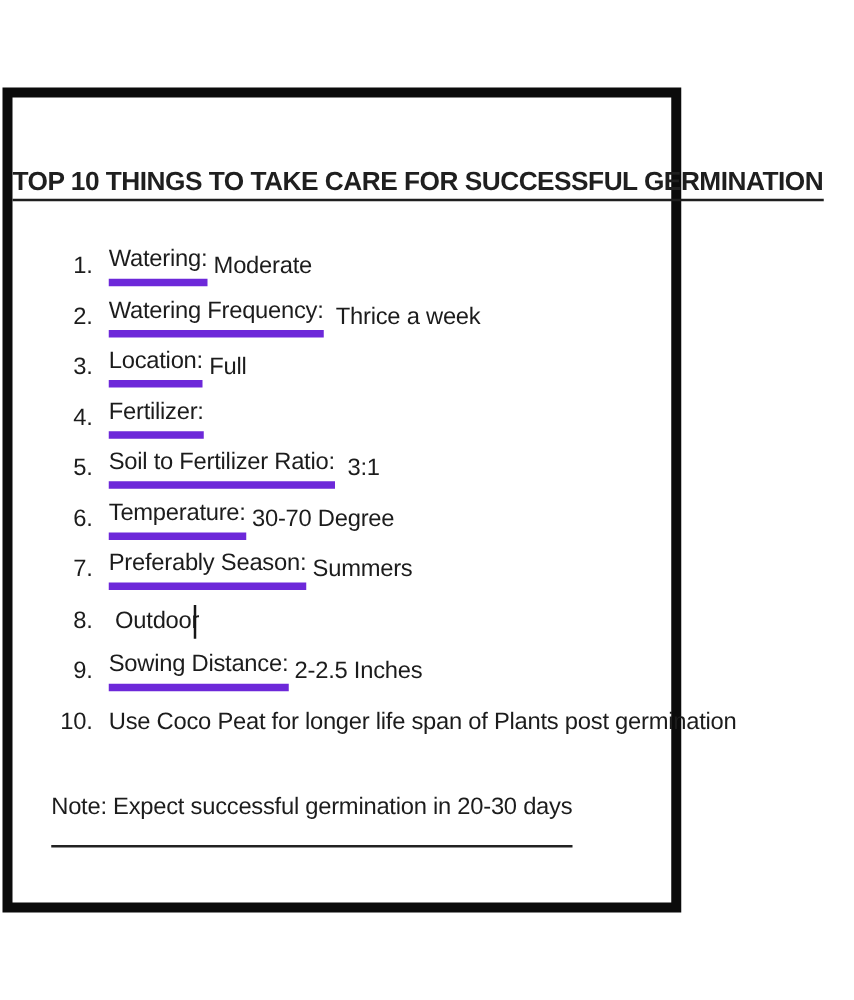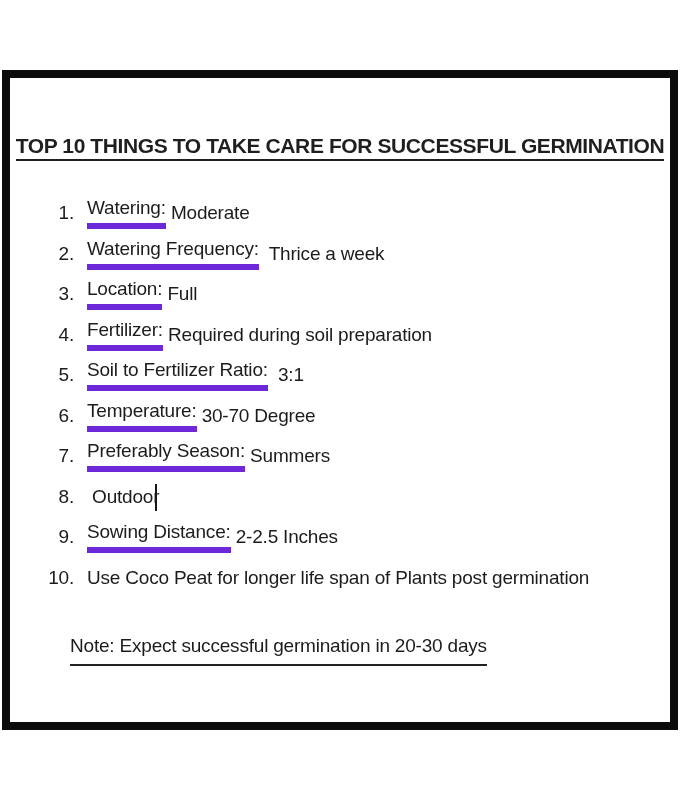--- a/index.html
+++ b/index.html
@@ -10,21 +10,21 @@
   body {
     width: 683px; height: 800px;
     position: relative;
     overflow: hidden;
     font-family: "Liberation Sans", sans-serif;
     color: #1c1c1c;
   }
   .frame {
     position: absolute;
     left: 2px; top: 70px;
-    width: 676px; height: 660px;
+    width: 543px; height: 660px;
     border: 8px solid #0b0b0b;
     background: #ffffff;
   }
   .doc-title {
     margin-top: 56px;
     text-align: center;
     font-size: 21px;
     font-weight: bold;
     letter-spacing: -0.4px;
     color: #1f1f1f;
@@ -68,44 +68,43 @@
     margin-left: -4px;
     transform: translateY(1px);
   }
   .note-line {
     margin: 37px 0 0 31px;
     font-size: 19px;
     letter-spacing: -0.2px;
   }
   .note-line .u-note {
     border-bottom: 2px solid #222222;
-    padding-bottom: 8px;
+    padding-bottom: 20px;
     white-space: pre;
-    margin-left: 29px;
   }
 </style>
 </head>
 <body>
 
 <div class="frame">
 
   <h1 class="doc-title"><span class="u-title">TOP 10 THINGS TO TAKE CARE FOR SUCCESSFUL GERMINATION</span></h1>
 
   <ol class="care-list">
     <li class="row">
       <span class="num">1.</span><span class="label">Watering:</span><span class="value"> Moderate</span>
     </li>
     <li class="row">
       <span class="num">2.</span><span class="label">Watering Frequency:</span><span class="value">  Thrice a week</span>
     </li>
     <li class="row">
       <span class="num">3.</span><span class="label">Location:</span><span class="value"> Full</span>
     </li>
     <li class="row">
-      <span class="num">4.</span><span class="label">Fertilizer:</span><span class="value"> Required during soil preparation</span>
+      <span class="num">4.</span><span class="label">Fertilizer:</span>
     </li>
     <li class="row">
       <span class="num">5.</span><span class="label">Soil to Fertilizer Ratio:</span><span class="value">  3:1</span>
     </li>
     <li class="row">
       <span class="num">6.</span><span class="label">Temperature:</span><span class="value"> 30-70 Degree</span>
     </li>
     <li class="row">
       <span class="num">7.</span><span class="label">Preferably Season:</span><span class="value"> Summers</span>
     </li>

